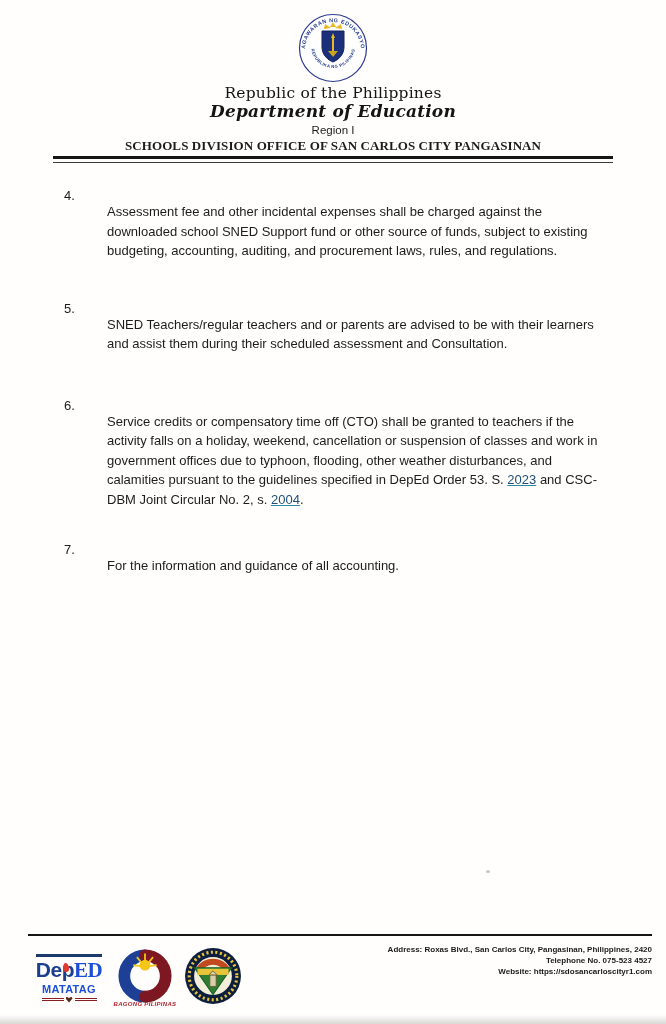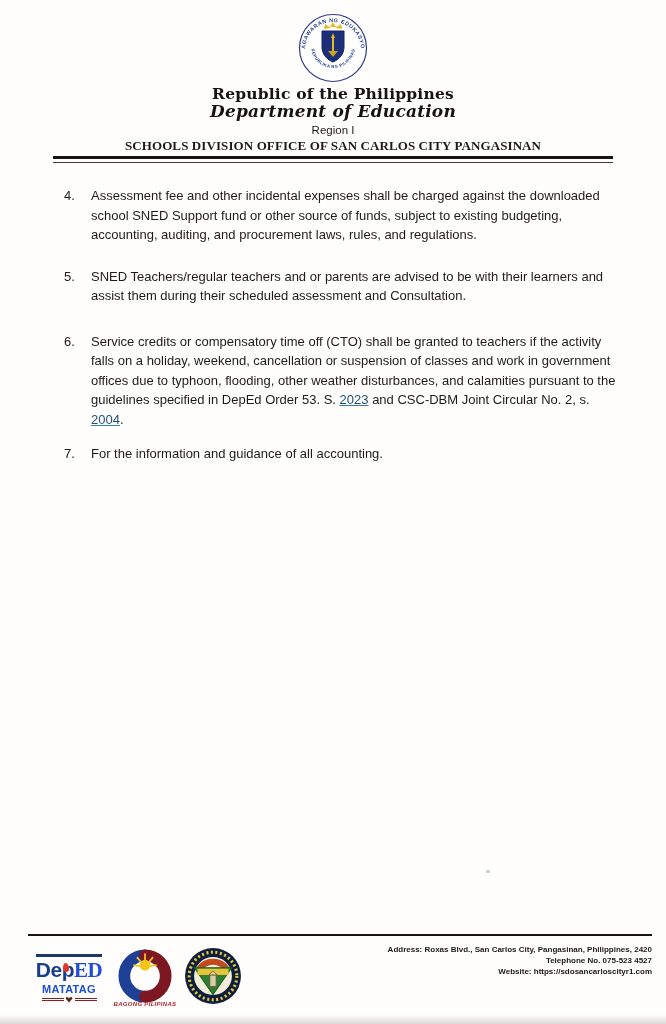--- a/index.html
+++ b/index.html
@@ -5,41 +5,41 @@
   html,body{margin:0;padding:0;background:#e9e9e7;}
   .page{
     position:relative;width:666px;height:1024px;margin:0 auto;
     background:#fffefd;overflow:hidden;
     font-family:"Liberation Sans",sans-serif;color:#1c1c1c;
   }
   
   .header{position:absolute;top:0;left:0;width:666px;text-align:center;}
   .seal-wrap{margin-top:13px;height:70px;}
   .h-republic{
-    font-family:"DejaVu Serif",serif;font-weight:bold;font-size:15.5px;
+    font-family:"DejaVu Serif",serif;font-weight:normal;font-size:15.5px;
     line-height:17px;margin-top:2px;color:#141414;letter-spacing:.2px;
   }
   .h-dept{
     font-family:"DejaVu Serif",serif;font-weight:bold;font-size:17px;
     line-height:19px;color:#141414;letter-spacing:.2px;font-style:italic;
   }
   .h-region{font-size:11.5px;font-weight:normal;line-height:14px;margin-top:2px;}
   .h-office{font-size:13px;font-weight:bold;line-height:14px;margin-top:2px;letter-spacing:.1px;font-family:Liberation Serif, serif;}
   .header-rule{
     margin:3px auto 0;width:560px;height:3px;
     border-top:3px solid #161616;border-bottom:1px solid #3a3a3a;
   }
   
   .body-list{position:absolute;top:186px;left:64px;width:552px;}
   .item{display:flex;align-items:flex-start;}
   .item-4{margin-bottom:22px;}
   .item-5{margin-bottom:26px;}
   .item-6{margin-bottom:15px;}
   .num{flex:none;width:27px;font-size:13px;line-height:19.5px;}
-  .txt{flex:1;margin:0;font-size:13px;line-height:19.5px;text-align:left;}
+  .txt{flex:1;margin:16px;font-size:13px;line-height:19.5px;text-align:left;}
   a.doc-link{
     color:var(--link-color,#1f4e79);
     text-decoration:underline;
     text-decoration-color:var(--link-underline,#2e86a5);
     cursor:pointer;
   }
   
   .speck{position:absolute;left:486px;top:870px;width:4px;height:3px;background:#c9c7c2;border-radius:50%;}
   .scan-bottom{position:absolute;left:0;right:0;bottom:0;height:9px;background:linear-gradient(#fffefd,#d9d8d4);}
   

